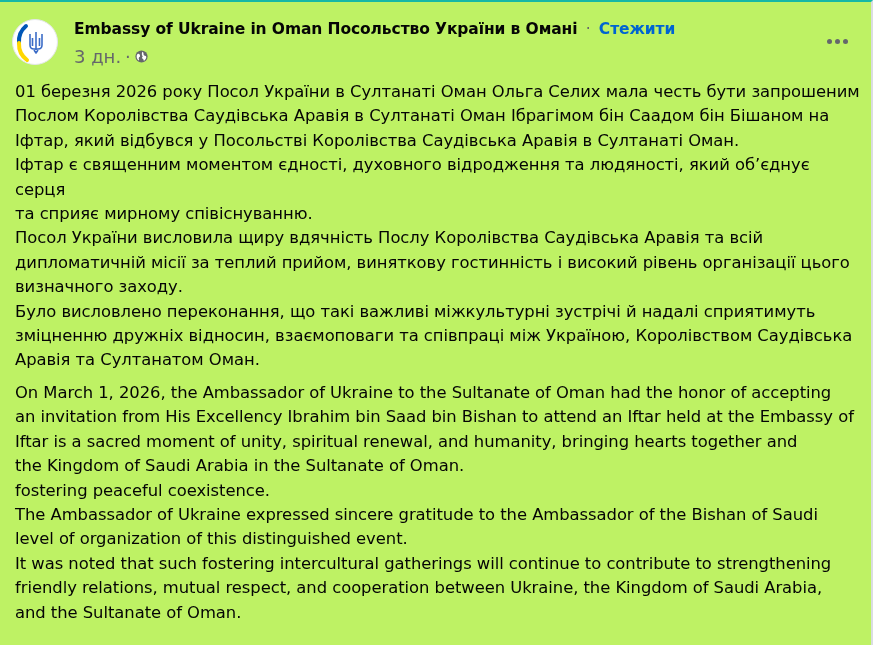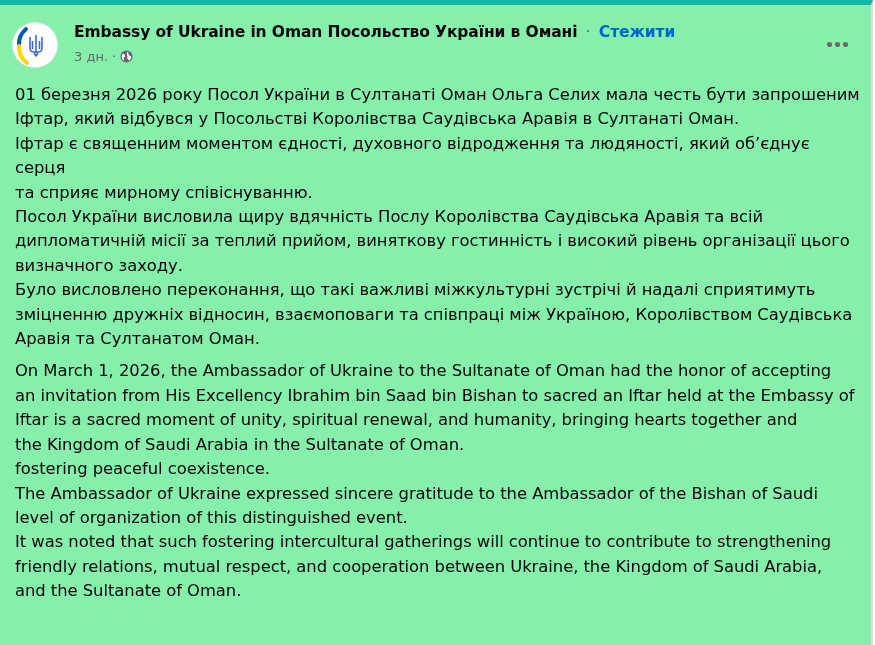--- a/index.html
+++ b/index.html
@@ -14,24 +14,24 @@
       position: relative;
       font-family: "DejaVu Sans", "Liberation Sans", sans-serif;
       color: #050505;
     }
     .post {
       position: absolute;
       left: 0;
       top: 0;
       width: 873px;
       height: 645px;
-      border-top: 5px solid #14b8a6;
+      border-top: 2px solid #14b8a6;
       border-right: 2px solid #dadde1;
       box-sizing: border-box;
-      background: #86efac;
+      background: #bef264;
     }
     .header {
       position: absolute;
       left: 0;
       top: 0;
       width: 100%;
       height: 70px;
     }
     .avatar {
       position: absolute;
@@ -68,21 +68,21 @@
     }
     .follow-link {
       color: #0064d1;
       font-weight: 600;
       cursor: pointer;
     }
     .meta-line {
       position: absolute;
       left: 74px;
       top: 44px;
-      font-size: 13px;
+      font-size: 18px;
       color: #65676b;
       display: flex;
       align-items: center;
       white-space: nowrap;
     }
     .meta-line .time { cursor: pointer; }
     .meta-line .sep { margin: 0 4px; }
     .globe {
       display: inline-block;
       width: 13px;
@@ -162,34 +162,35 @@
     <div class="more-btn">
       <span></span>
       <span></span>
       <span></span>
     </div>
   </div>
 
   <div class="body-text">
     <div>
       <p class="para">01 березня 2026 року Посол України в Султанаті Оман Ольга Селих мала честь бути запрошеним</p>
+      <p class="para">Послом Королівства Саудівська Аравія в Султанаті Оман Ібрагімом бін Саадом бін Бішаном на</p>
       <p class="para">Іфтар, який відбувся у Посольстві Королівства Саудівська Аравія в Султанаті Оман.</p>
       <p class="para">Іфтар є священним моментом єдності, духовного відродження та людяності, який об’єднує серця</p>
       <p class="para">та сприяє мирному співіснуванню.</p>
       <p class="para">Посол України висловила щиру вдячність Послу Королівства Саудівська Аравія та всій</p>
       <p class="para">дипломатичній місії за теплий прийом, виняткову гостинність і високий рівень організації цього</p>
       <p class="para">визначного заходу.</p>
       <p class="para">Було висловлено переконання, що такі важливі міжкультурні зустрічі й надалі сприятимуть</p>
       <p class="para">зміцненню дружніх відносин, взаємоповаги та співпраці між Україною, Королівством Саудівська</p>
       <p class="para">Аравія та Султанатом Оман.</p>
     </div>
     <div class="para-gap"></div>
     <div>
       <p class="para">On March 1, 2026, the Ambassador of Ukraine to the Sultanate of Oman had the honor of accepting</p>
-      <p class="para">an invitation from His Excellency Ibrahim bin Saad bin Bishan to sacred an Iftar held at the Embassy of</p>
+      <p class="para">an invitation from His Excellency Ibrahim bin Saad bin Bishan to attend an Iftar held at the Embassy of</p>
       <p class="para">Iftar is a sacred moment of unity, spiritual renewal, and humanity, bringing hearts together and</p>
       <p class="para">the Kingdom of Saudi Arabia in the Sultanate of Oman.</p>
       <p class="para">fostering peaceful coexistence.</p>
       <p class="para">The Ambassador of Ukraine expressed sincere gratitude to the Ambassador of the Bishan of Saudi</p>
       <p class="para">level of organization of this distinguished event.</p>
       <p class="para">It was noted that such fostering intercultural gatherings will continue to contribute to strengthening</p>
       <p class="para">friendly relations, mutual respect, and cooperation between Ukraine, the Kingdom of Saudi Arabia,</p>
       <p class="para">and the Sultanate of Oman.</p>
     </div>
   </div>

